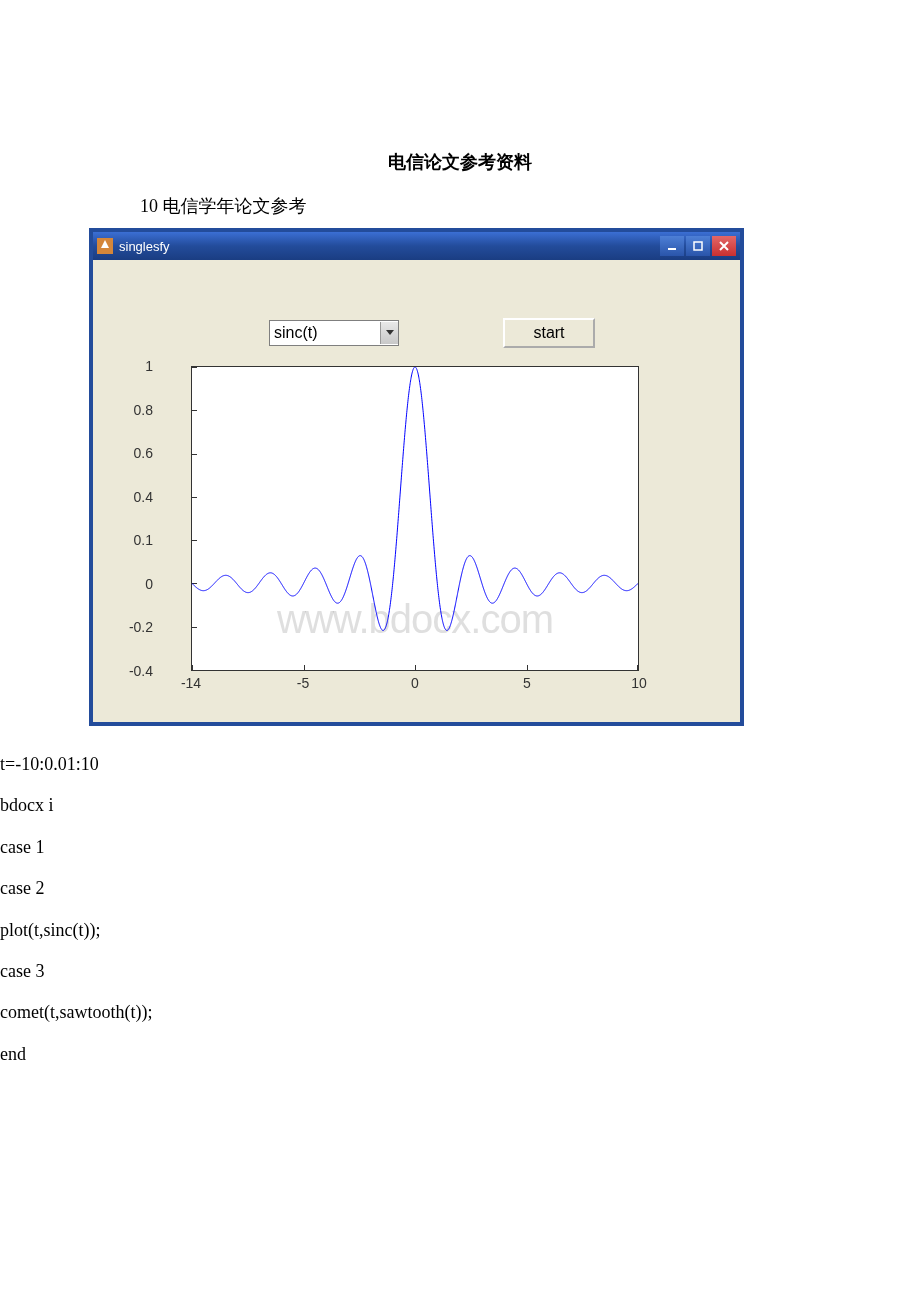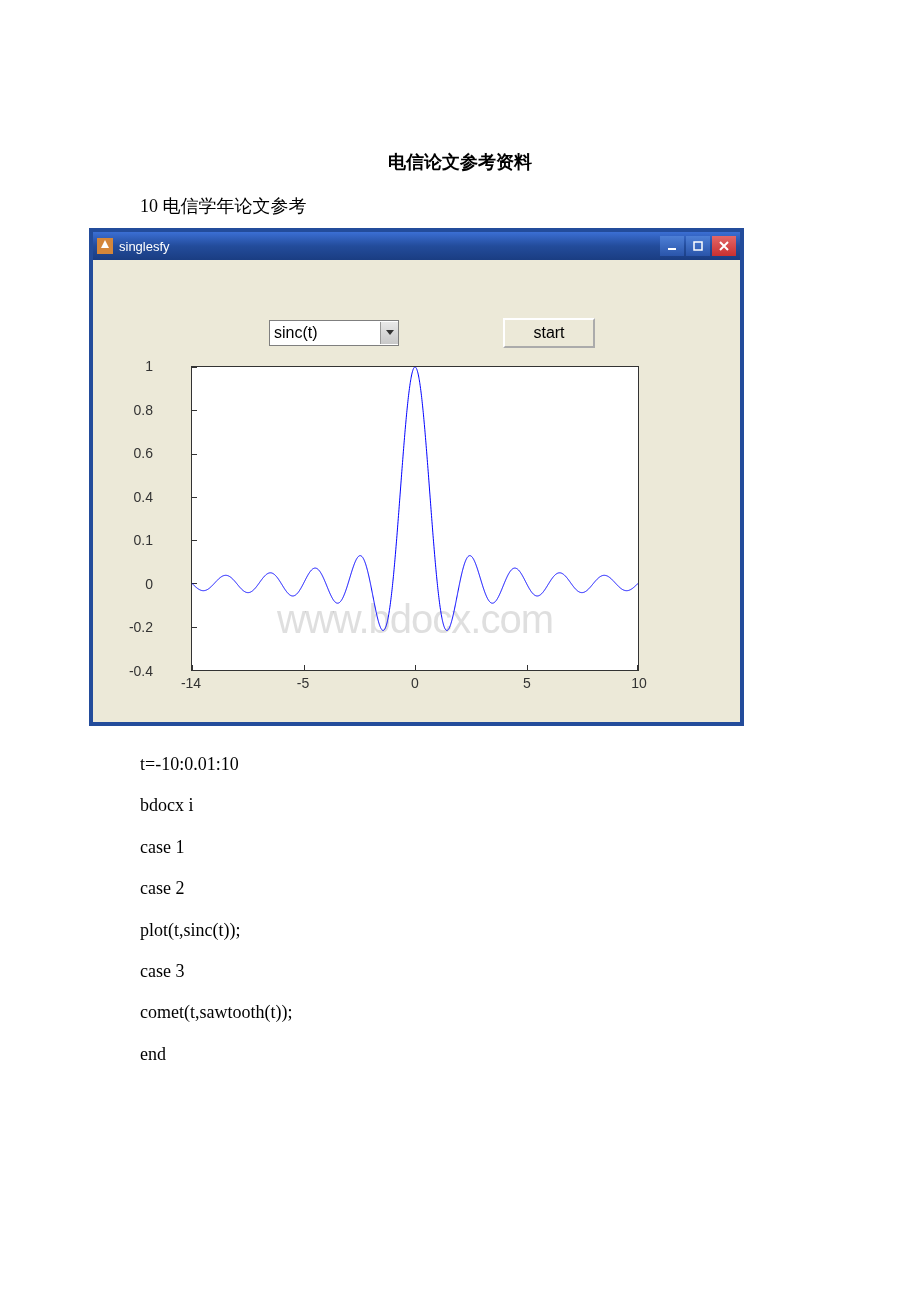--- a/index.html
+++ b/index.html
@@ -182,21 +182,20 @@
       left: 50%;
       transform: translateX(-50%);
       font-size: 40px;
       color: rgba(128,128,128,0.25);
       font-family: Arial, sans-serif;
       letter-spacing: -1px;
       white-space: nowrap;
     }
 
     .code-block {
-      padding-left: 140px;
       padding-top: 18px;
       font-family: "Times New Roman", serif;
       font-size: 18px;
       line-height: 2.3;
     }
 
     .tick-line {
       position: absolute;
       background: #333;
     }

